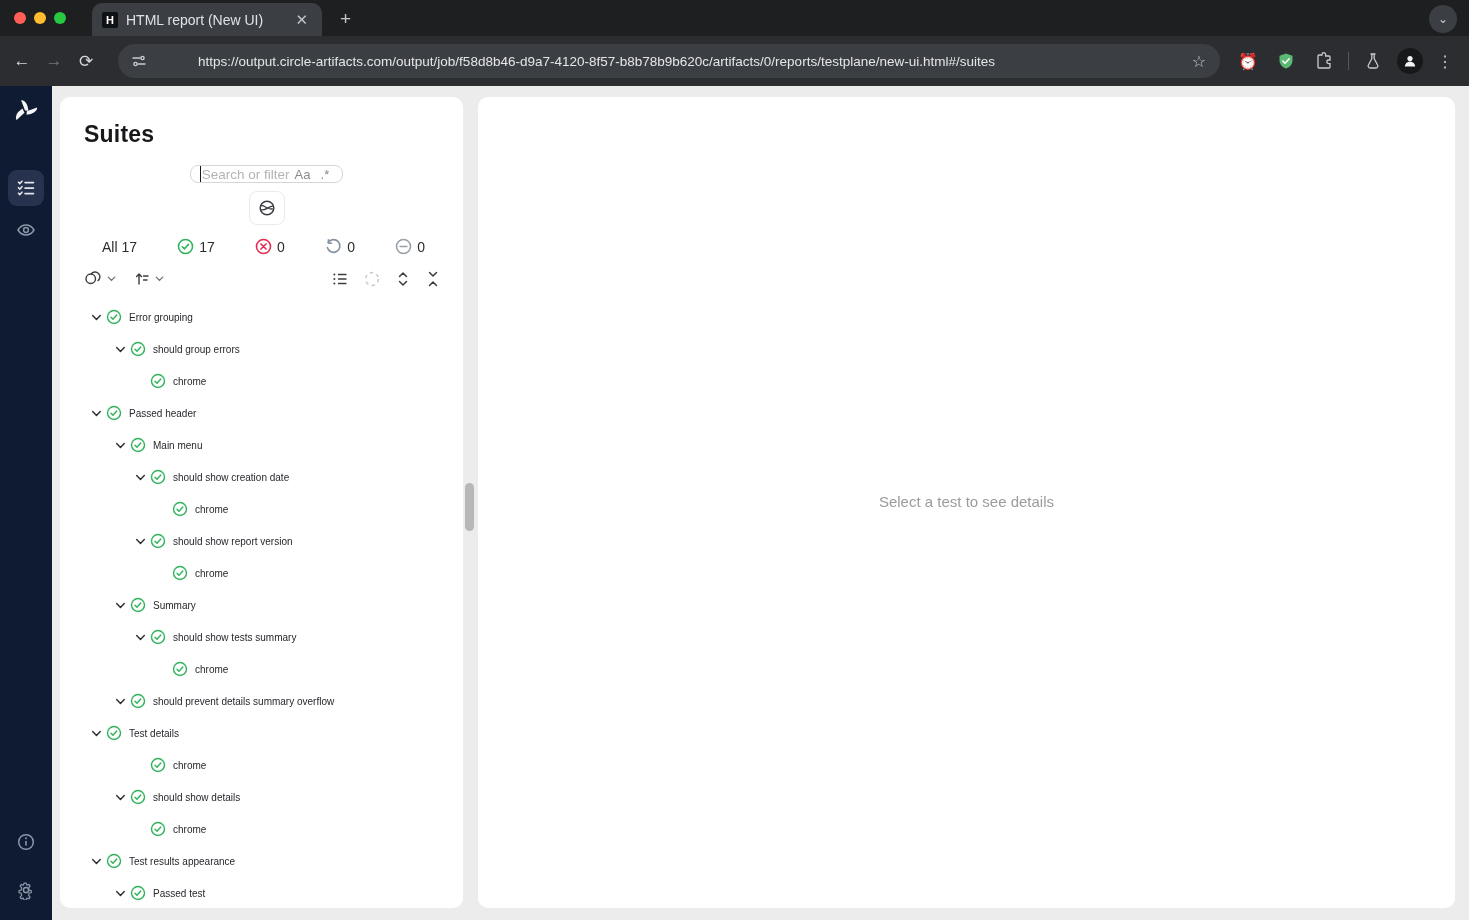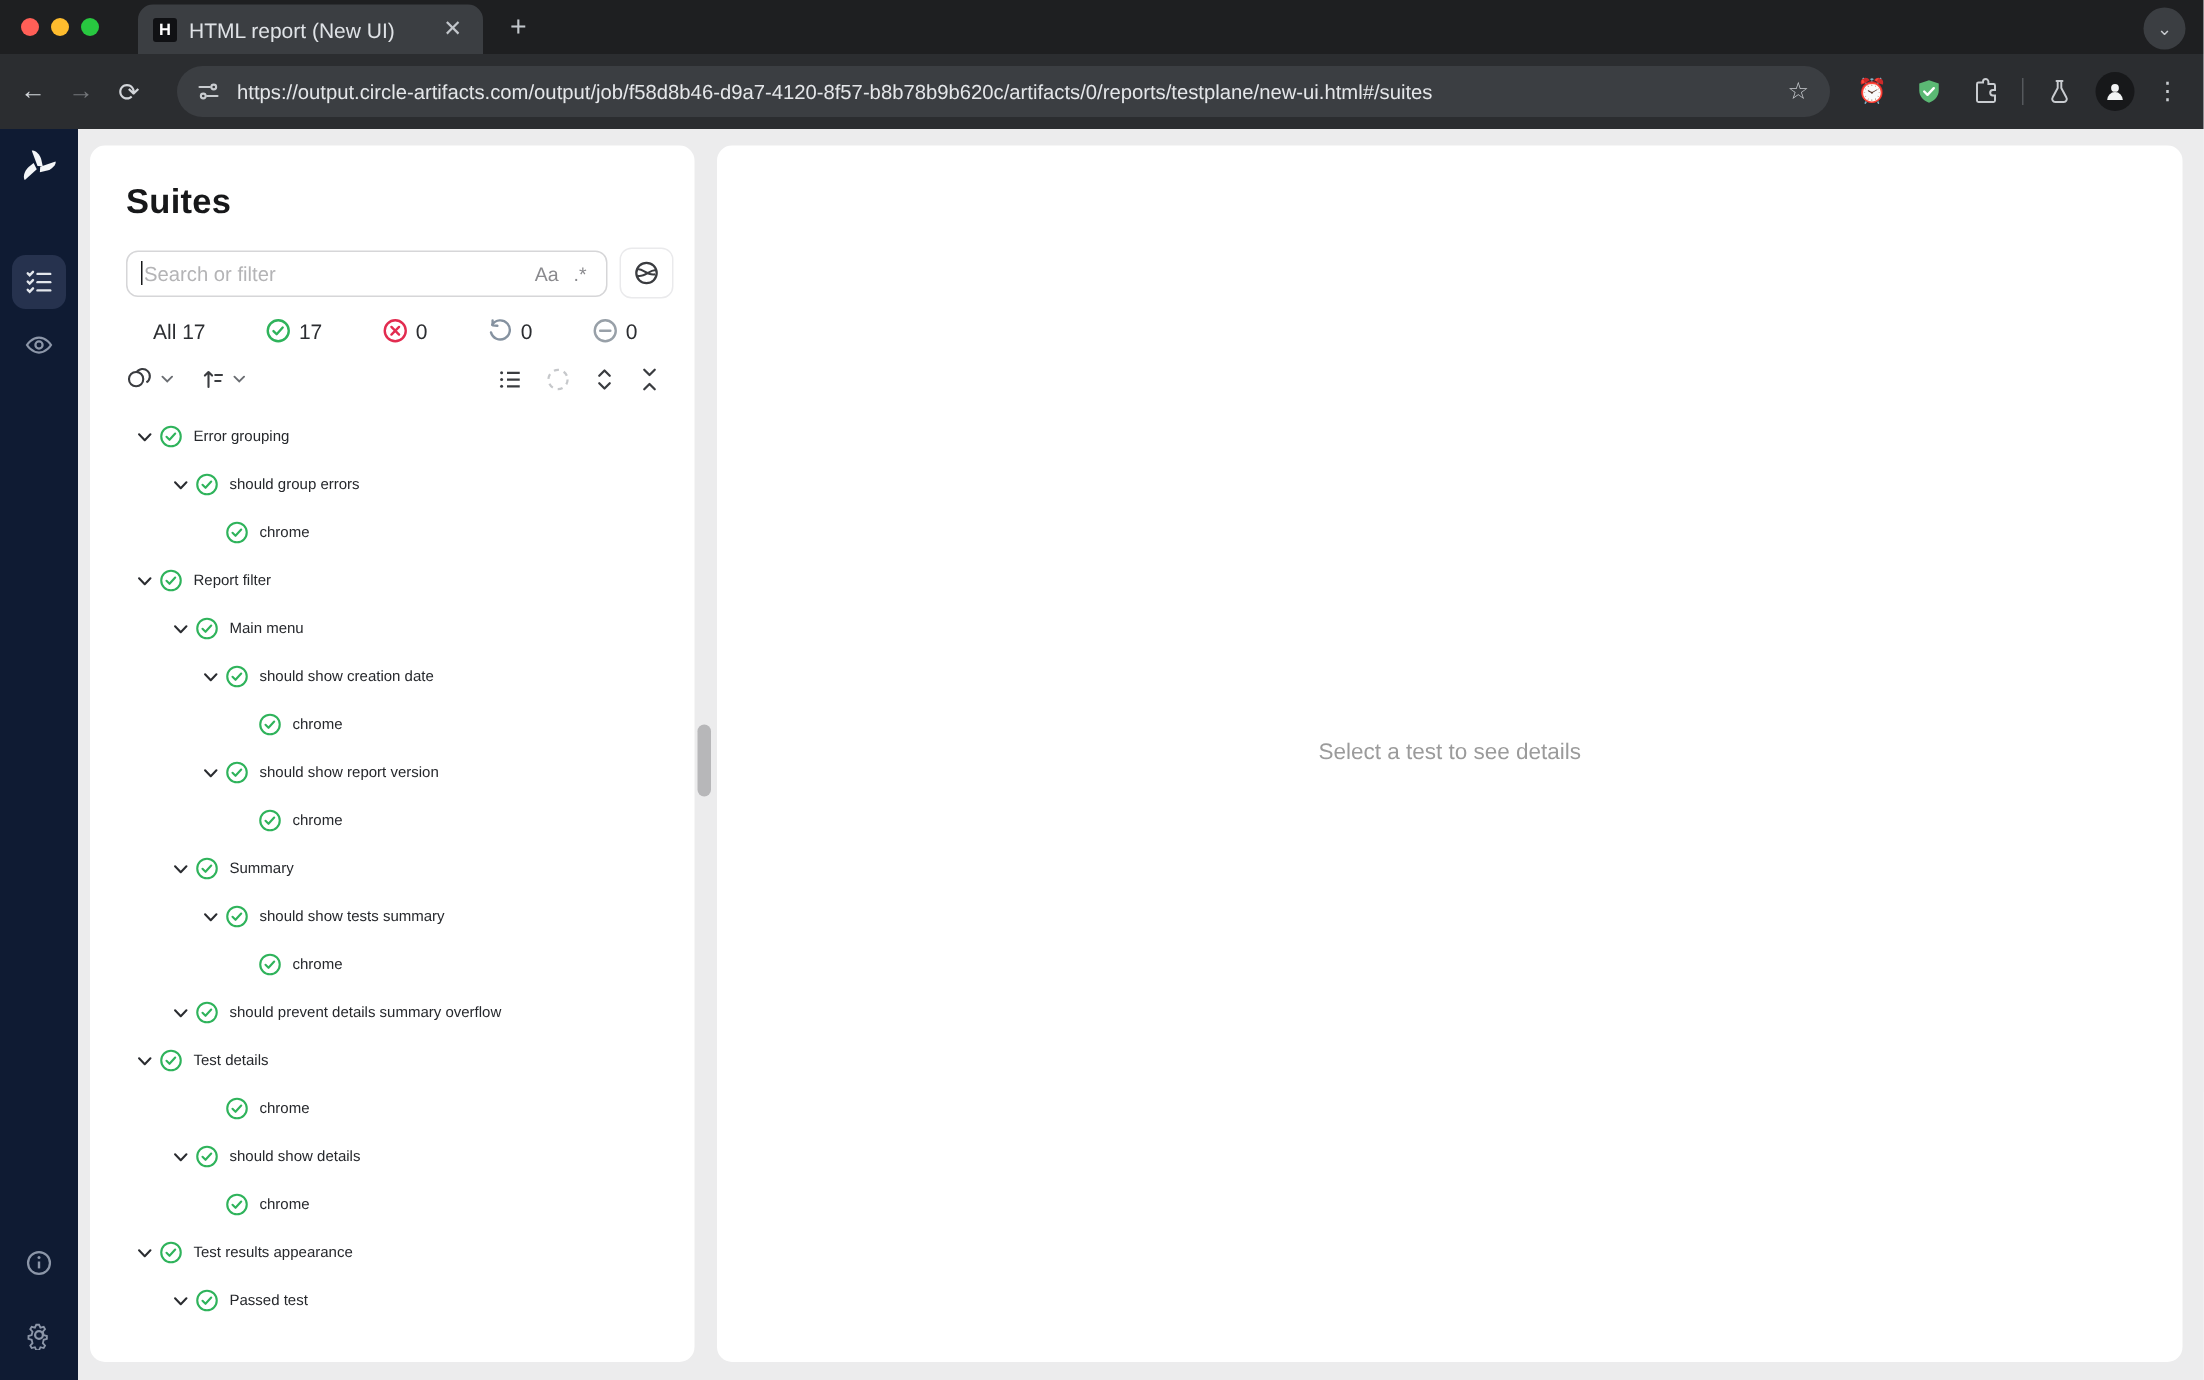--- a/index.html
+++ b/index.html
@@ -22,21 +22,21 @@
   .tabsearch-btn { position:absolute; right:12px; top:5px; width:28px; height:28px; border-radius:50%;
     background:#3B3E42; color:#C9CCD0; display:flex; align-items:center; justify-content:center; font-size:12px; }
 
   .toolbar { position:absolute; left:0; top:36px; width:1469px; height:50px; background:#2B2D30;
     display:flex; align-items:center; }
   .nav-btn { width:32px; height:32px; display:flex; align-items:center; justify-content:center;
     font-size:17px; color:#D3D6DA; border-radius:50%; flex:none; }
   .nav-btn.disabled { color:#73767A; }
   .back { margin-left:6px; } 
   .omnibox { height:34px; background:#3B3E42; border-radius:17px; flex:1; margin:0 14px 0 16px;
-    display:flex; align-items:center; padding:0 10px 0 8px; min-width:0; }
+    display:flex; align-items:center; padding:0 10px 0 8px; min-width:0;gap:40px; }
   .site-info { width:26px; height:26px; border-radius:50%; display:flex; align-items:center; justify-content:center; flex:none; }
   .url-text { color:#E4E6E9; font-size:13.5px; white-space:nowrap; overflow:hidden; flex:1; margin-left:6px; }
   .star-btn { color:#C9CCD0; font-size:16px; flex:none; padding:0 4px; }
   .ext-area { display:flex; align-items:center; gap:10px; margin-right:12px; flex:none; }
   .ext-btn { width:28px; height:28px; display:flex; align-items:center; justify-content:center; border-radius:50%; }
   .ext-sep { width:1px; height:18px; background:#55585C; }
   .avatar-circle { width:26px; height:26px; border-radius:50%; background:#17181A; display:flex; align-items:center; justify-content:center; }
   .menu-dots { color:#C9CCD0; font-size:16px; letter-spacing:0; padding:0 4px; }
 
   
@@ -55,21 +55,21 @@
   .details-card { left:478px; top:11px; width:977px; height:811px; }
 
   .gutter-thumb { position:absolute; left:465px; top:397px; width:9px; height:48px;
     border-radius:5px; background:#B7B7B9; }
 
   .empty-msg { position:absolute; left:0; right:0; top:396px; text-align:center;
     color:#9B9B9B; font-size:15px; }
 
   
   .panel-title { margin:24px 0 0 24px; font-size:23px; font-weight:700; color:#17181A; letter-spacing:.2px; }
-  .search-row { display:flex; align-items:center; margin:17px 14px 0 24px; gap:8px; }
+  .search-row { display:flex; align-items:center; margin:17px 14px 0 24px; gap:8px;flex-direction:column; }
   .search-box { flex:1; height:31px; border:1px solid #D6D6D8; border-radius:8px; display:flex;
     align-items:center; padding:0 8px 0 9px; position:relative; background:#fff; }
   .caret { width:1px; height:16px; background:#17181A; margin-right:1px; }
   .search-ph { color:#B4B4B6; font-size:13.5px; flex:1; }
   .search-opt { color:#8A8A8E; font-size:13px; padding:0 5px; }
   .globe-btn { width:36px; height:34px; border:1px solid #EAEAEC; border-radius:8px;
     display:flex; align-items:center; justify-content:center; flex:none; background:#fff; }
 
   .stats-row { display:flex; align-items:center; justify-content:space-between;
     margin:13px 38px 0 42px; font-size:14px; color:#2B2D31; }
@@ -349,21 +349,21 @@
       <svg width="13" height="13" viewBox="0 0 12 12">
               <path d="M2.5 4.2l3.5 3.6 3.5-3.6" fill="none" stroke="#2B2D31" stroke-width="1.3" stroke-linecap="round" stroke-linejoin="round"></path>
             </svg>
     </span>
     <span class="status-ic">
       <svg width="16" height="16" viewBox="0 0 16 16">
         <circle cx="8" cy="8" r="6.5" fill="none" stroke="#2FB35B" stroke-width="1.4"></circle>
         <path d="M5 8.2l2 2 3.8-4.2" fill="none" stroke="#2FB35B" stroke-width="1.4" stroke-linecap="round" stroke-linejoin="round"></path>
       </svg>
     </span>
-    <span class="tree-label">Report filter</span>
+    <span class="tree-label">Passed header</span>
   </div>
         <div class="tree-row lvl-1">
     <span class="tw chev">
       <svg width="13" height="13" viewBox="0 0 12 12">
               <path d="M2.5 4.2l3.5 3.6 3.5-3.6" fill="none" stroke="#2B2D31" stroke-width="1.3" stroke-linecap="round" stroke-linejoin="round"></path>
             </svg>
     </span>
     <span class="status-ic">
       <svg width="16" height="16" viewBox="0 0 16 16">
         <circle cx="8" cy="8" r="6.5" fill="none" stroke="#2FB35B" stroke-width="1.4"></circle>

